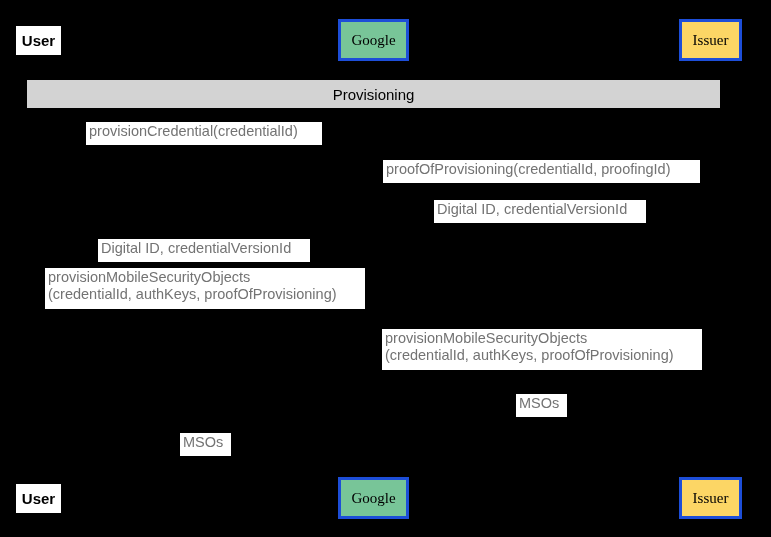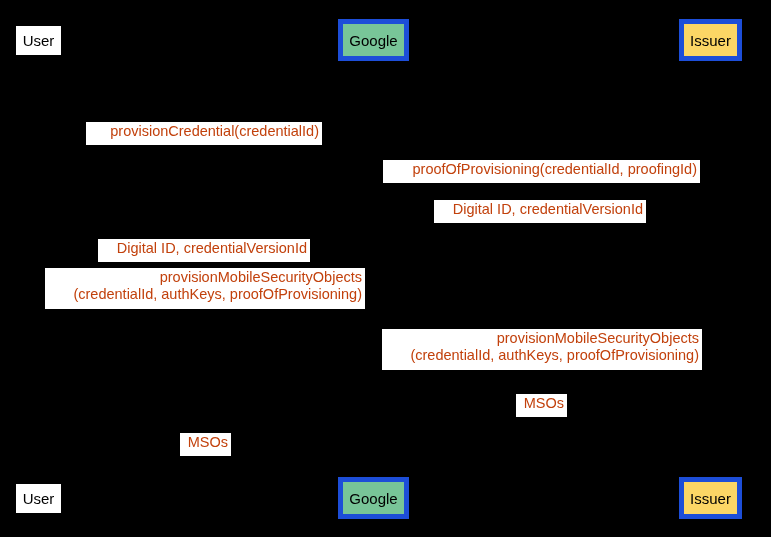--- a/index.html
+++ b/index.html
@@ -27,62 +27,65 @@
     align-items: center;
     justify-content: center;
     font-size: 15px;
     color: #000000;
     line-height: 1;
     white-space: nowrap;
   }
   .participant.plain {
     background: #ffffff;
     padding: 1px 2px;
+    font-weight: bold;
   }
   .participant.boxed {
-    border: 5px solid #1d4ed8;
+    border: 3px solid #1d4ed8;
     box-sizing: border-box;
+    font-family: Liberation Serif, serif;
   }
   
   .fragment-bar {
     position: absolute;
     display: flex;
     align-items: center;
     justify-content: center;
     background: #d3d3d3;
     color: #000000;
     font-size: 15px;
     line-height: 1;
     white-space: nowrap;
   }
   
   .msg {
     position: absolute;
     background: #ffffff;
-    color: #c2410c;
+    color: #737373;
     font-size: 14.5px;
     line-height: 1.18;
     padding: 1px 3px;
     white-space: pre;
-    text-align: right;
+    text-align: left;
     box-sizing: border-box;
   }
   .msg.single { white-space: nowrap; }
   .msg .line { display: block; }
 </style>
 </head>
 <body>
 
 <div id="diagram">
     <div class="participant plain" style="left: 16px; top: 26px; width: 41px; height: 27px;">User</div>
     <div class="participant boxed" style="background: rgb(120, 197, 152); left: 338px; top: 19px; width: 71px; height: 42px;">Google</div>
     <div class="participant boxed" style="background: rgb(252, 214, 101); left: 679px; top: 19px; width: 63px; height: 42px;">Issuer</div>
     <div class="participant plain" style="left: 16px; top: 484px; width: 41px; height: 27px;">User</div>
     <div class="participant boxed" style="background: rgb(120, 197, 152); left: 338px; top: 477px; width: 71px; height: 42px;">Google</div>
     <div class="participant boxed" style="background: rgb(252, 214, 101); left: 679px; top: 477px; width: 63px; height: 42px;">Issuer</div>
+    <div class="fragment-bar" style="background: rgb(211, 211, 211); left: 27px; top: 80px; width: 693px; height: 28px;">Provisioning</div>
     <div class="msg single" style="left: 86px; top: 122px; width: 236px; height: 23px;">
       <span class="line">provisionCredential(credentialId)</span>
     </div>
     <div class="msg single" style="left: 383px; top: 160px; width: 317px; height: 23px;">
       <span class="line">proofOfProvisioning(credentialId, proofingId)</span>
     </div>
     <div class="msg single" style="left: 434px; top: 200px; width: 212px; height: 23px;">
       <span class="line">Digital ID, credentialVersionId</span>
     </div>
     <div class="msg single" style="left: 98px; top: 239px; width: 212px; height: 23px;">

